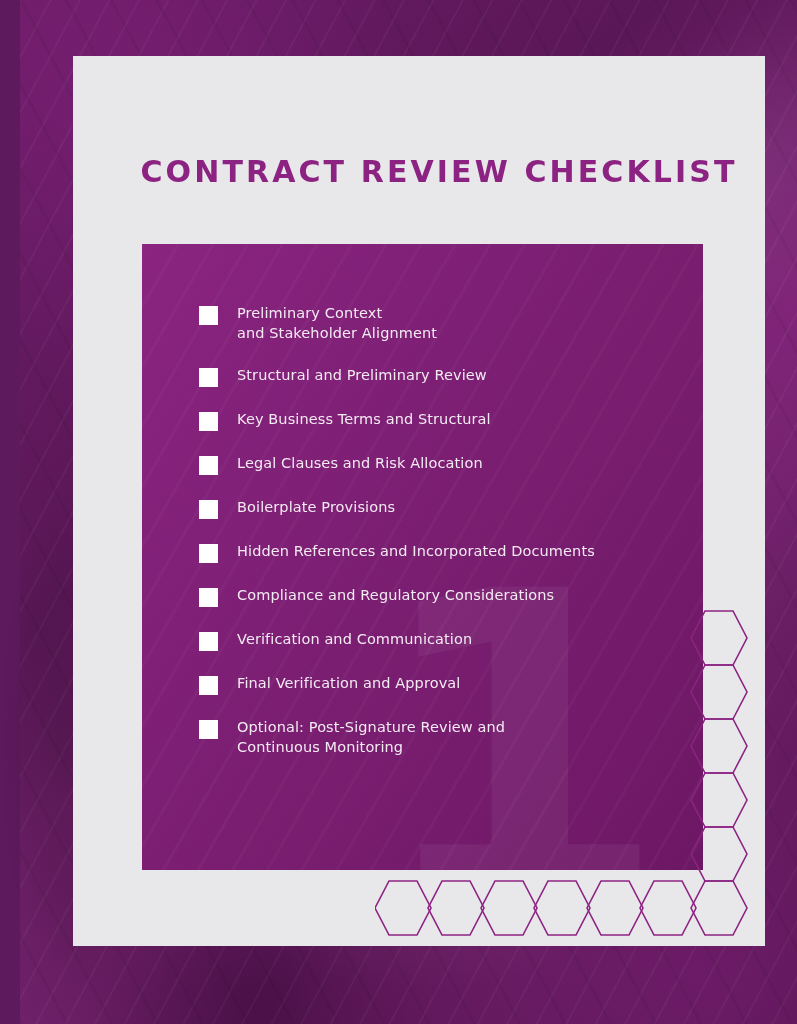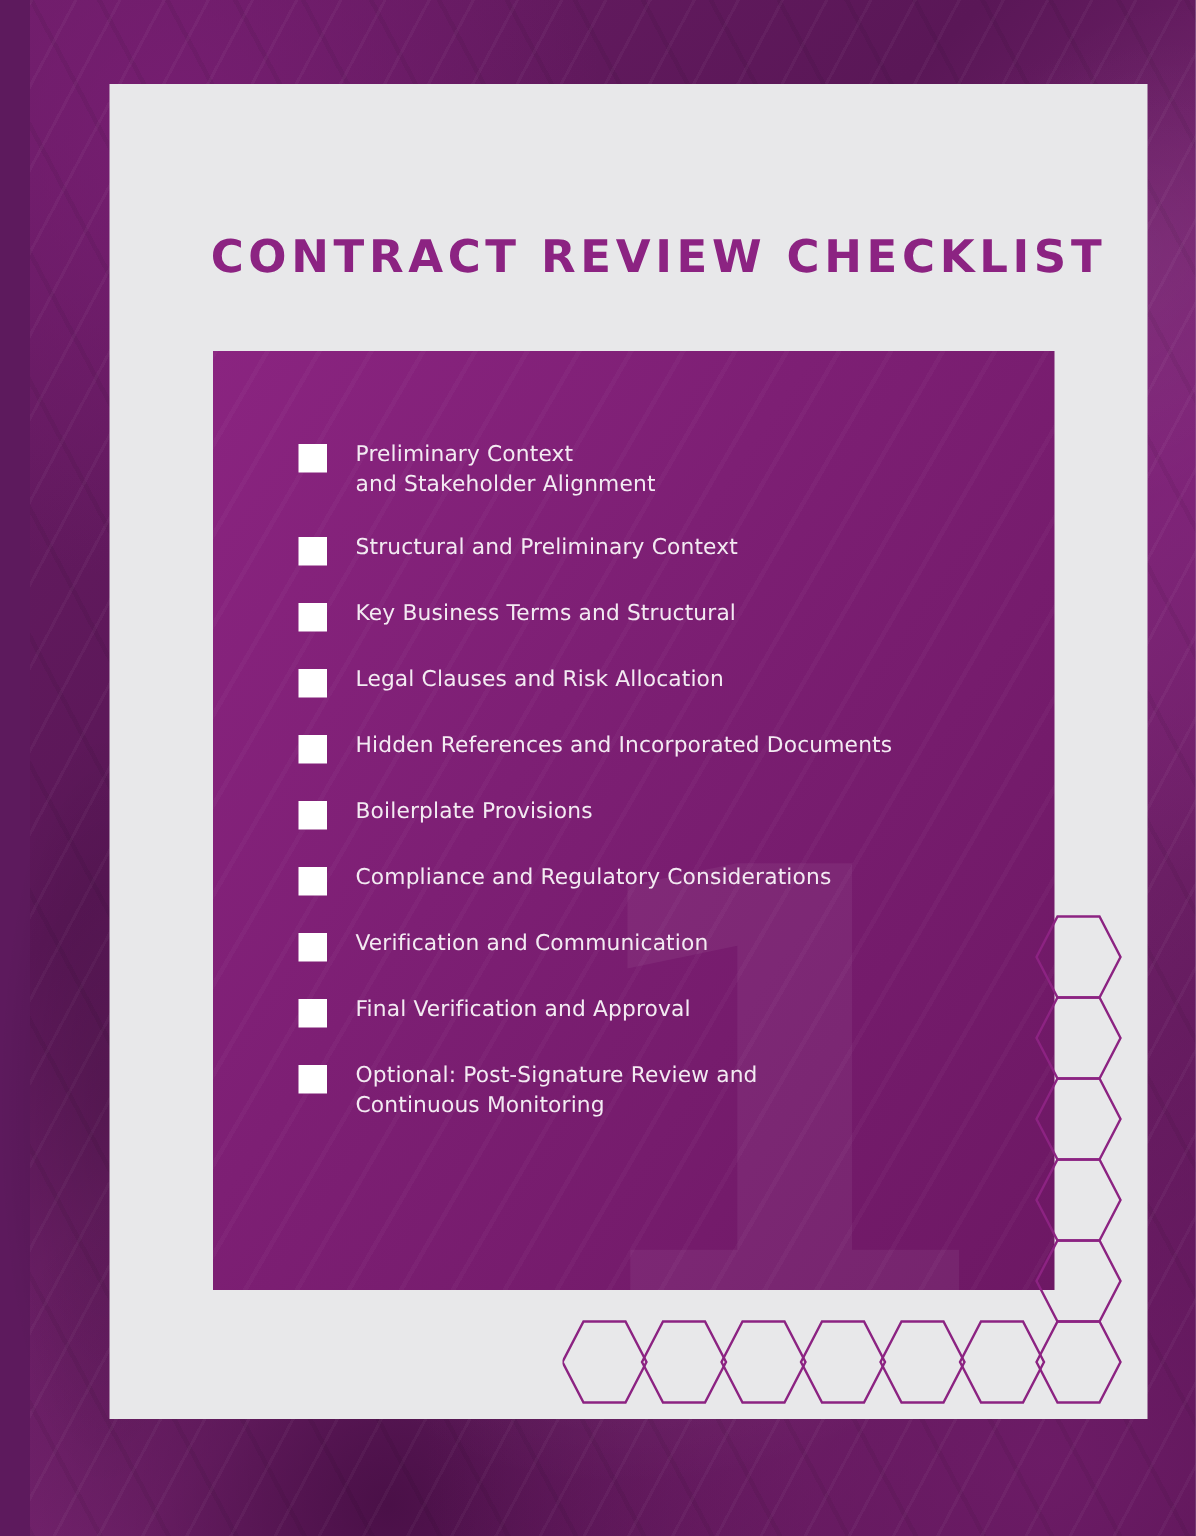--- a/index.html
+++ b/index.html
@@ -75,21 +75,21 @@
     letter-spacing: 3.1px;
     color: #8c2382;
     text-align: center;
     font-family: "DejaVu Sans", sans-serif;
   }
 
   
   .panel {
     position: absolute;
     left: 69px;
-    top: 178px;
+    top: 188px;
     width: 561px;
     height: 626px;
     background:
       linear-gradient(125deg, #8a2480 0%, #7d1f74 40%, #6d1864 100%);
     overflow: hidden;
   }
   .panel::after {
     content: "";
     position: absolute;
     inset: 0;
@@ -166,37 +166,37 @@
     <div class="panel">
       <div class="watermark">1</div>
       <ul class="list">
         <li class="item">
           <span class="checkbox"></span>
           <span class="item-label">Preliminary Context
 and Stakeholder Alignment</span>
         </li>
         <li class="item">
           <span class="checkbox"></span>
-          <span class="item-label">Structural and Preliminary Context</span>
+          <span class="item-label">Structural and Preliminary Review</span>
         </li>
         <li class="item">
           <span class="checkbox"></span>
           <span class="item-label">Key Business Terms and Structural</span>
         </li>
         <li class="item">
           <span class="checkbox"></span>
           <span class="item-label">Legal Clauses and Risk Allocation</span>
         </li>
         <li class="item">
           <span class="checkbox"></span>
+          <span class="item-label">Boilerplate Provisions</span>
+        </li>
+        <li class="item">
+          <span class="checkbox"></span>
           <span class="item-label">Hidden References and Incorporated Documents</span>
-        </li>
-        <li class="item">
-          <span class="checkbox"></span>
-          <span class="item-label">Boilerplate Provisions</span>
         </li>
         <li class="item">
           <span class="checkbox"></span>
           <span class="item-label">Compliance and Regulatory Considerations</span>
         </li>
         <li class="item">
           <span class="checkbox"></span>
           <span class="item-label">Verification and Communication</span>
         </li>
         <li class="item">

